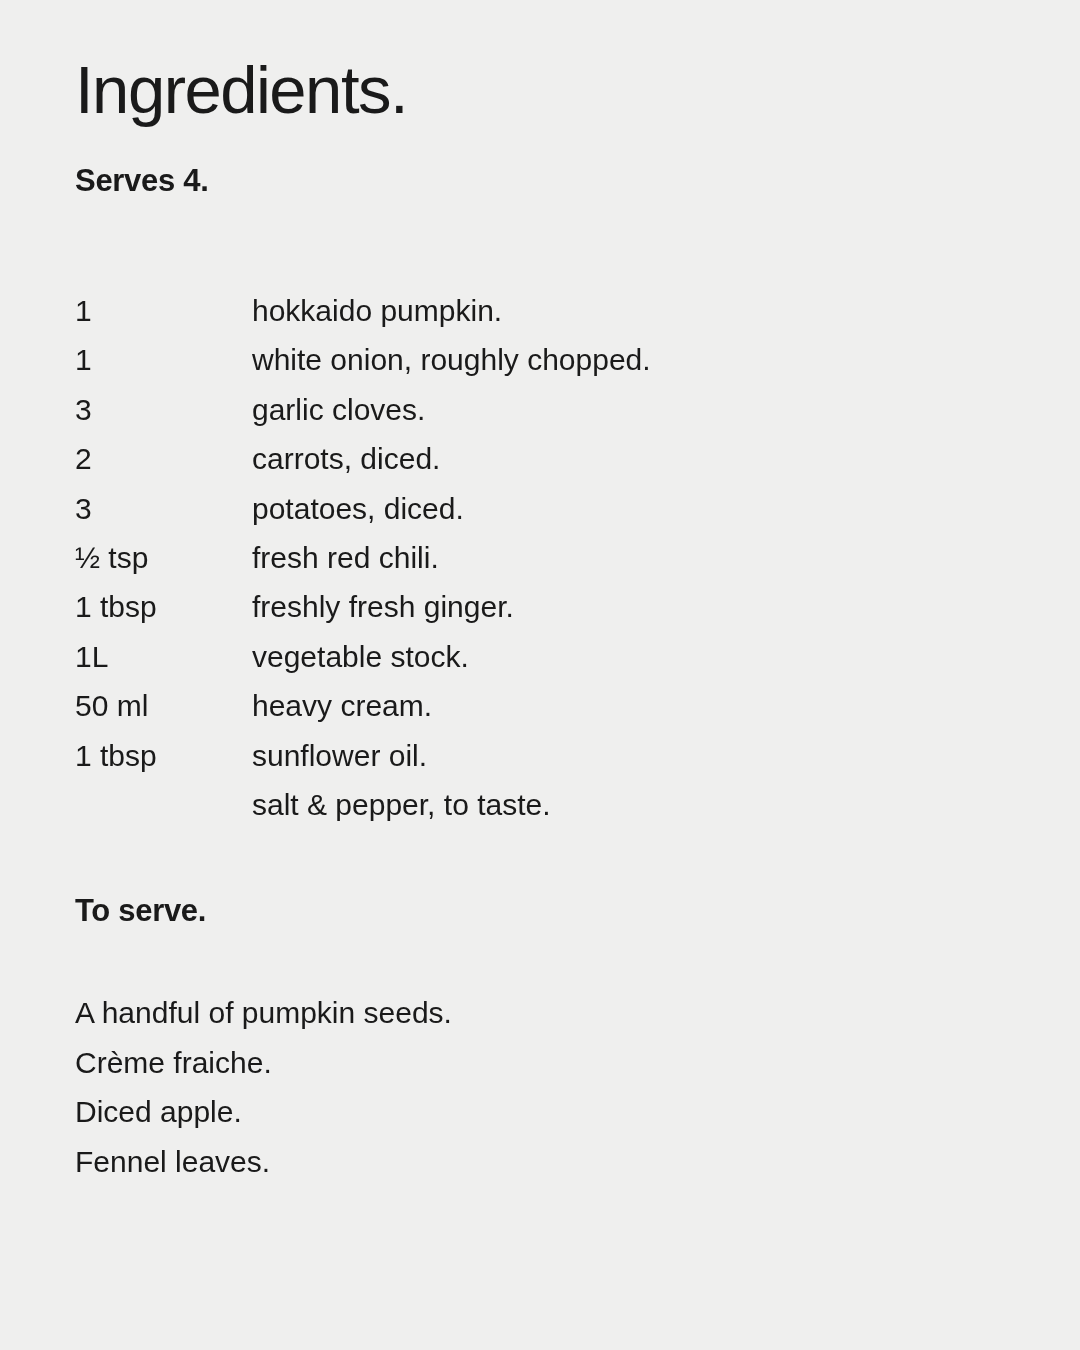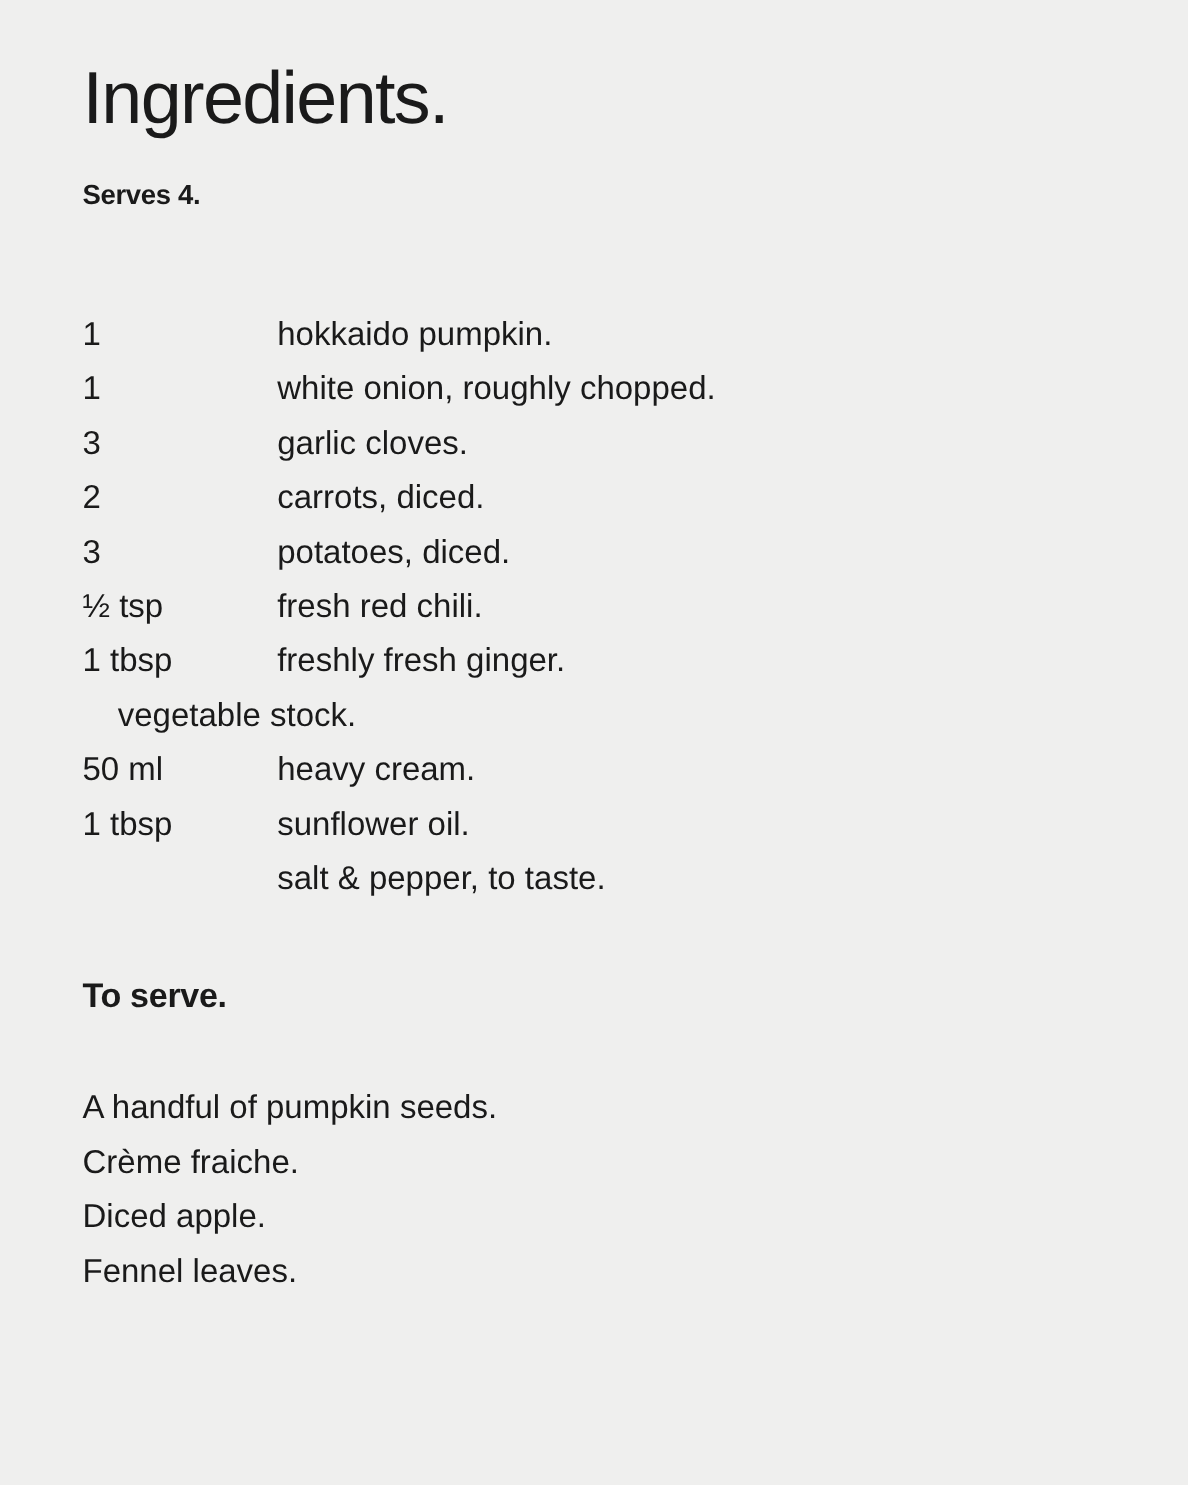--- a/index.html
+++ b/index.html
@@ -22,21 +22,21 @@
   .title {
     margin-top: 56px;
     font-size: 67px;
     font-weight: 400;
     letter-spacing: -1.5px;
     line-height: 1.0;
     color: var(--ink);
   }
   .serves {
     margin-top: 42px;
-    font-size: 25px;
+    font-size: 31px;
     font-weight: 700;
     letter-spacing: -0.3px;
     line-height: 1.0;
     color: var(--ink);
   }
   .ingredients {
     margin-top: 90px;
   }
   .ing-row {
     display: flex;
@@ -114,20 +114,21 @@
     <span class="ing-qty">½ tsp</span>
     <span class="ing-item">fresh red chili.</span>
   </div>
 
   <div class="ing-row">
     <span class="ing-qty">1 tbsp</span>
     <span class="ing-item">freshly fresh ginger.</span>
   </div>
 
   <div class="ing-row">
+    <span class="ing-qty">1L</span>
     <span class="ing-item">vegetable stock.</span>
   </div>
 
   <div class="ing-row">
     <span class="ing-qty">50 ml</span>
     <span class="ing-item">heavy cream.</span>
   </div>
 
   <div class="ing-row">
     <span class="ing-qty">1 tbsp</span>

